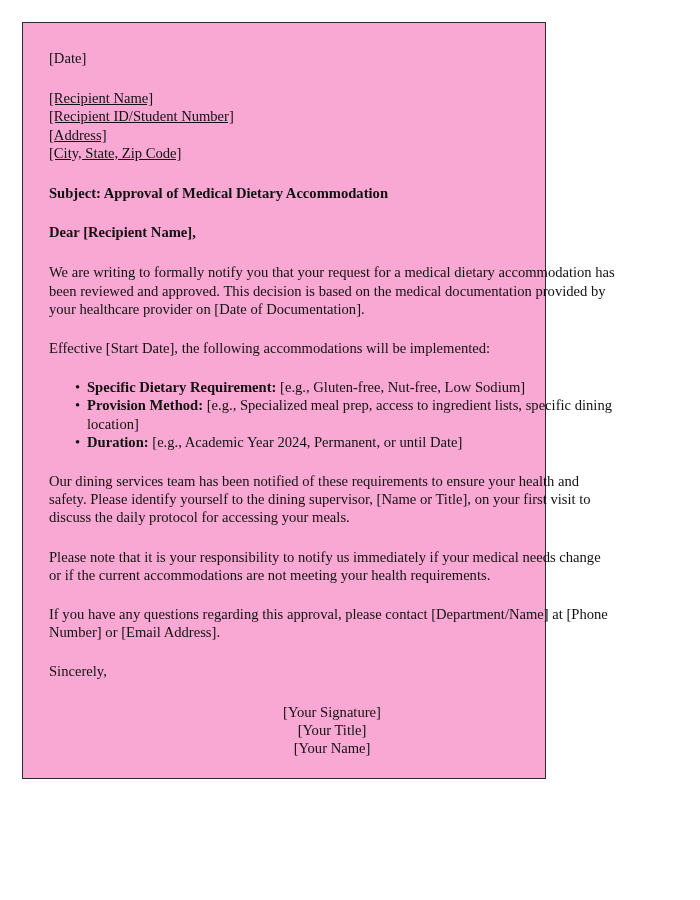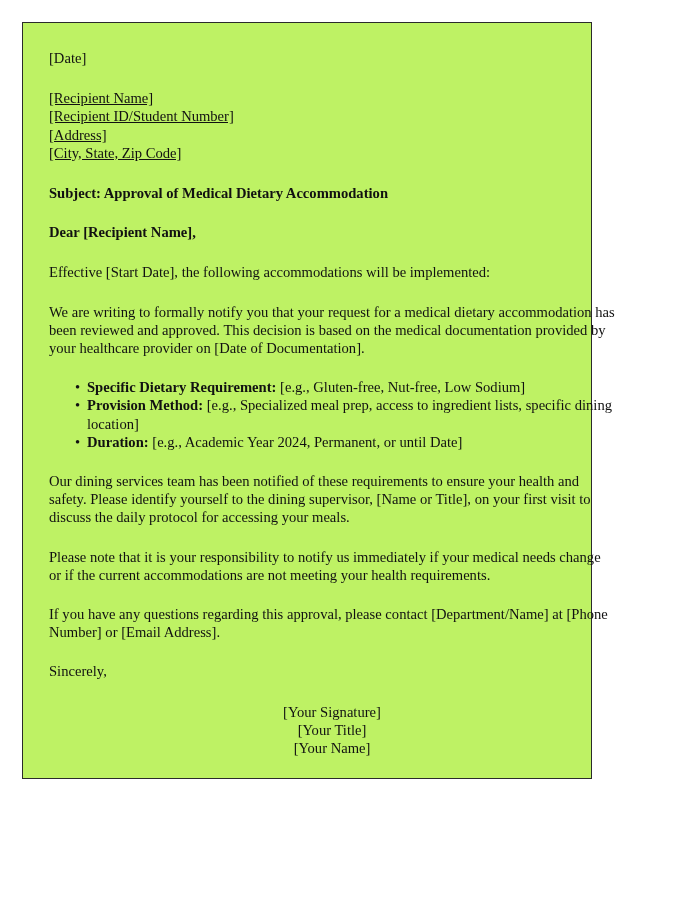--- a/index.html
+++ b/index.html
@@ -12,24 +12,24 @@
     height: 900px;
     font-family: "Liberation Serif", "DejaVu Serif", serif;
     color: #1a1a1a;
     overflow: hidden;
   }
 
   .page {
     position: absolute;
     left: 22px;
     top: 22px;
-    width: 570px;
+    width: 524px;
     height: 757px;
     border: 1.2px solid #2b2b2b;
-    background: #bef264;
+    background: #f9a8d4;
     box-sizing: border-box;
   }
 
   .content {
     position: absolute;
     left: 26px;
     top: 26px;
     width: 566px;
   }
 
@@ -113,23 +113,23 @@
       <p class="address-line">[Recipient Name]</p>
       <p class="address-line">[Recipient ID/Student Number]</p>
       <p class="address-line">[Address]</p>
       <p class="address-line">[City, State, Zip Code]</p>
     </div>
 
     <p class="subject-line">Subject: Approval of Medical Dietary Accommodation</p>
 
     <p class="salutation">Dear [Recipient Name],</p>
 
+    <p class="para">We are writing to formally notify you that your request for a medical dietary accommodation has been reviewed and approved. This decision is based on the medical documentation provided by your healthcare provider on [Date of Documentation].</p>
+
     <p class="para">Effective [Start Date], the following accommodations will be implemented:</p>
-
-    <p class="para">We are writing to formally notify you that your request for a medical dietary accommodation has been reviewed and approved. This decision is based on the medical documentation provided by your healthcare provider on [Date of Documentation].</p>
 
     <ul class="bullet-list">
       <li class="bullet-item">
         <span class="bullet-marker">•</span>
         <span class="bullet-label">Specific Dietary Requirement:</span><span class="bullet-value"> [e.g., Gluten-free, Nut-free, Low Sodium]</span>
       </li>
       <li class="bullet-item">
         <span class="bullet-marker">•</span>
         <span class="bullet-label">Provision Method:</span><span class="bullet-value"> [e.g., Specialized meal prep, access to ingredient lists, specific dining location]</span>
       </li>

